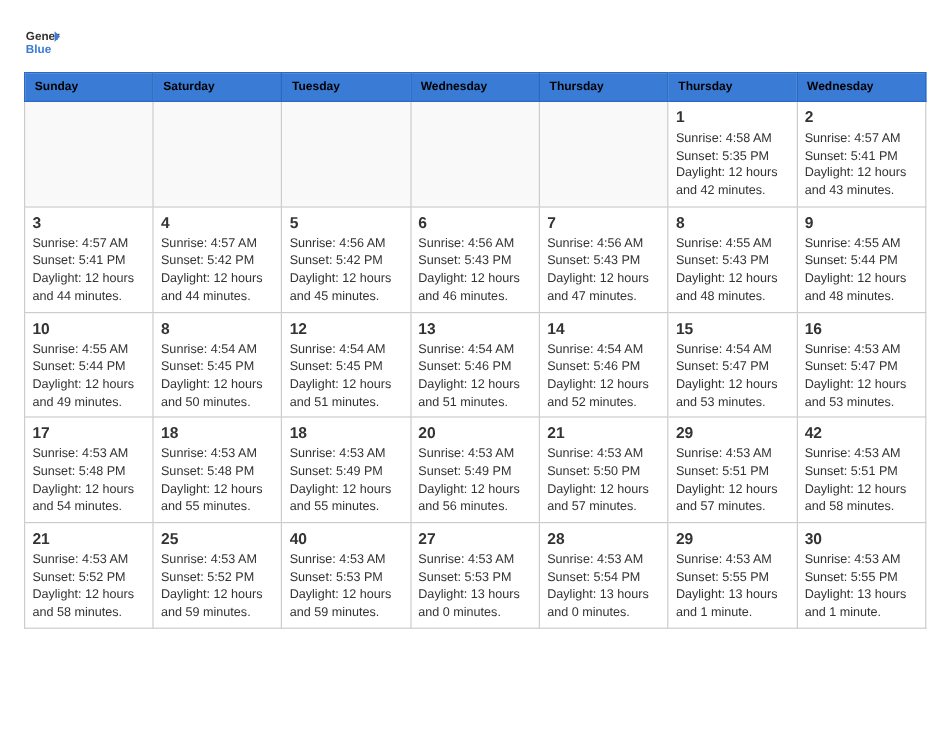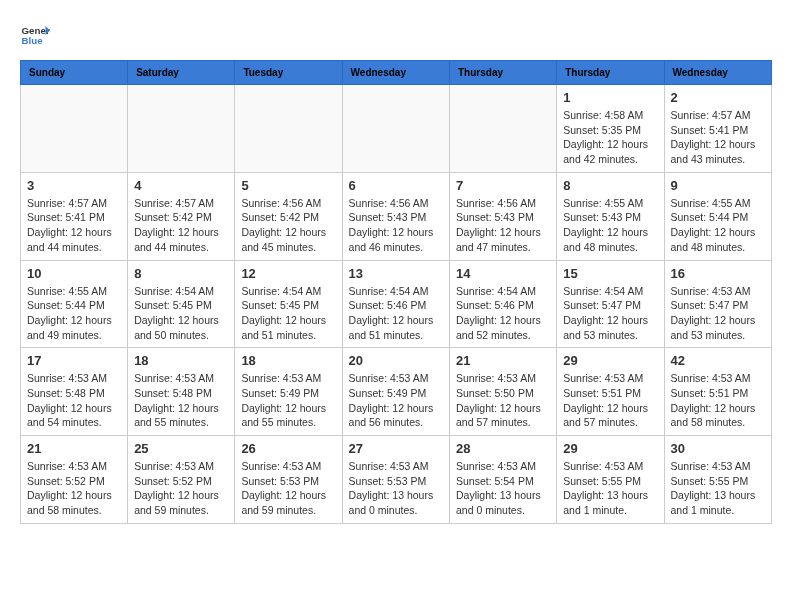--- a/index.html
+++ b/index.html
@@ -289,21 +289,21 @@
 and 58 minutes.</div>
         </td>
         <td>
           <span class="day-number">25</span>
           <div class="day-info" style="white-space: pre-line;">Sunrise: 4:53 AM
 Sunset: 5:52 PM
 Daylight: 12 hours
 and 59 minutes.</div>
         </td>
         <td>
-          <span class="day-number">26</span>
+          <span class="day-number">40</span>
           <div class="day-info" style="white-space: pre-line;">Sunrise: 4:53 AM
 Sunset: 5:53 PM
 Daylight: 12 hours
 and 59 minutes.</div>
         </td>
         <td>
           <span class="day-number">27</span>
           <div class="day-info" style="white-space: pre-line;">Sunrise: 4:53 AM
 Sunset: 5:53 PM
 Daylight: 13 hours

